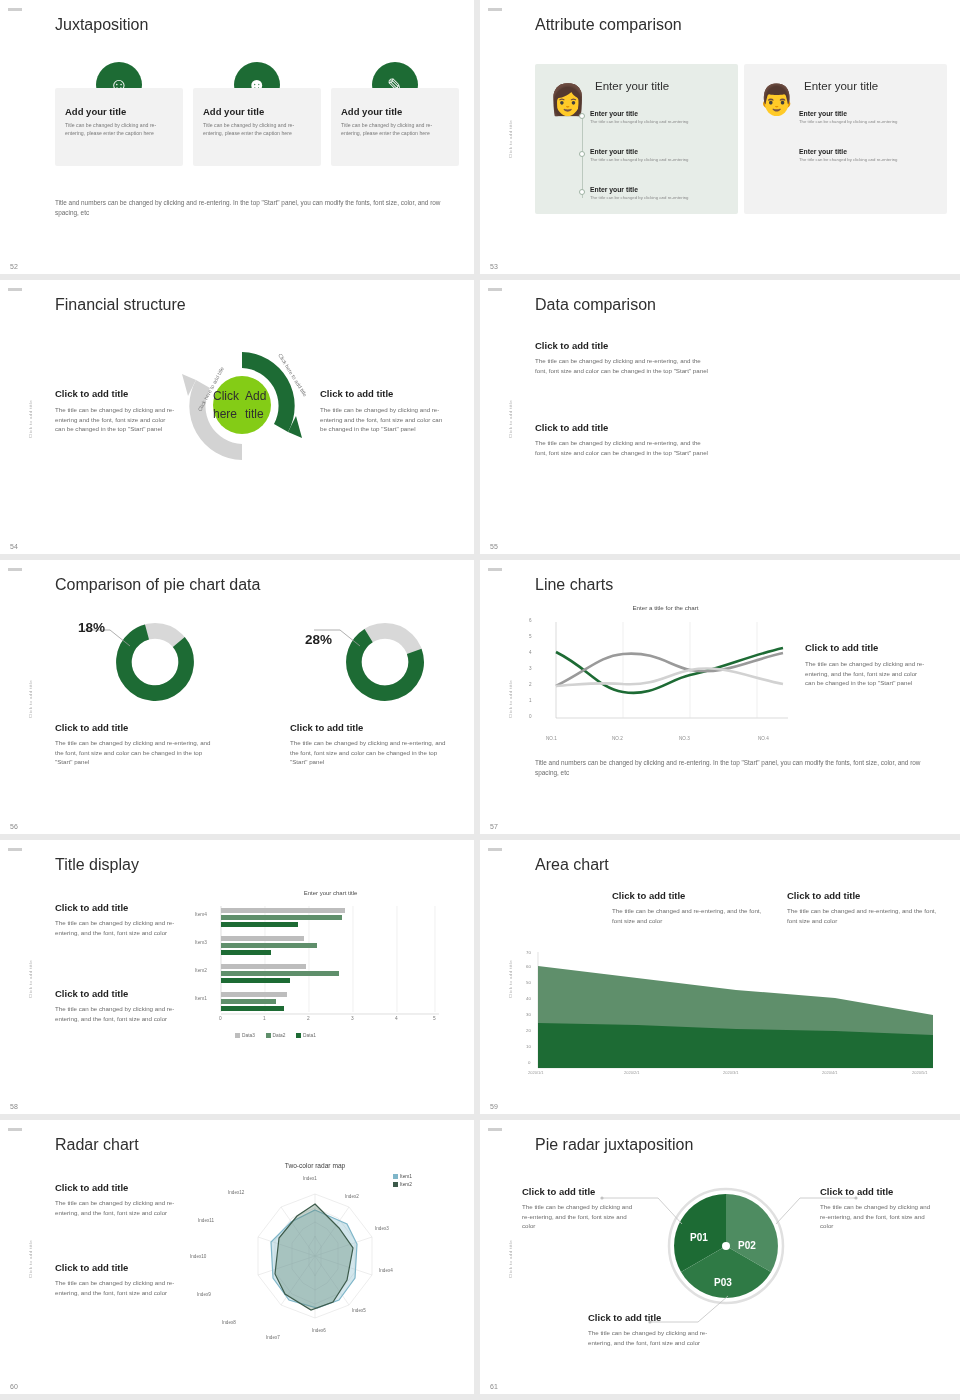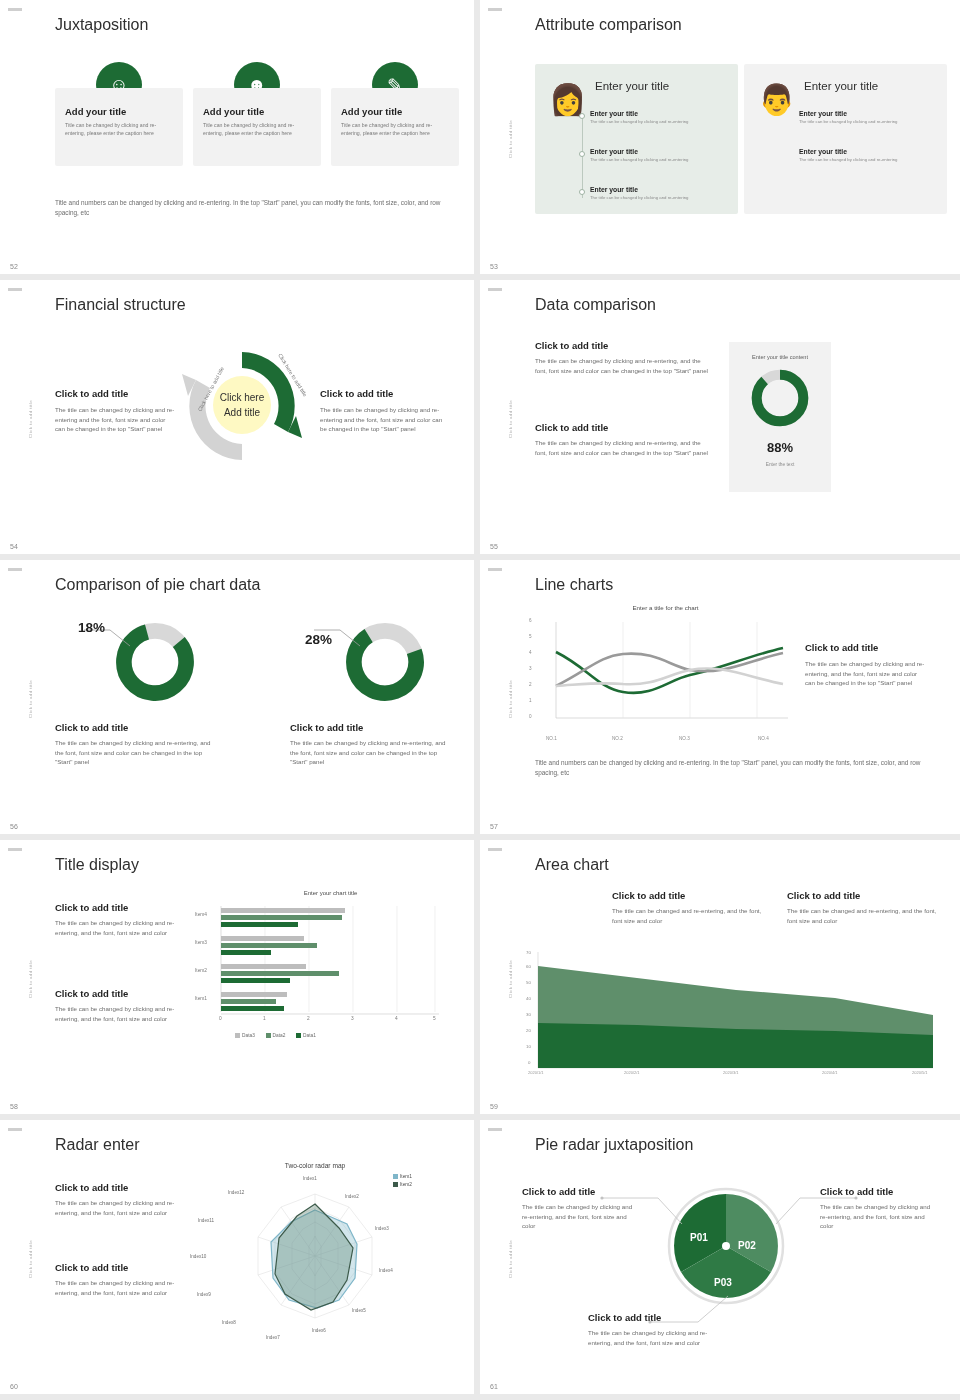--- a/index.html
+++ b/index.html
@@ -76,22 +76,22 @@
   .ac-item .txt { font-size:4.3px; color:#8b8b8b; line-height:1.5; margin-top:2px; }
   .ac-dot {
     position:absolute; left:44px; width:6px; height:6px;
     border-radius:50%; border:1px solid #9fb3a4; background:#fff;
   }
   .ac-line { position:absolute; left:46.5px; width:1px; background:#bcc9bf; }
 
   
   .fs-ring { position:absolute; left:178px; top:62px; width:128px; height:128px; }
   .fs-center { position:absolute; left:213px; top:96px; width:58px; height:58px;
-    border-radius:50%; background:#fef9c3; display:flex; flex-direction:column;
-    align-items:center; justify-content:center; font-size:10px; color:#2f2f2f; line-height:1.5; }
+    border-radius:50%; background:#84cc16; display:flex; 
+    align-items:center; justify-content:center; font-size:12px; color:#2f2f2f; line-height:1.5; }
   .fs-lbl { position:absolute; font-size:5.3px; color:#7d7d7d; }
 
   
   .dc-card { position:absolute; top:62px; width:102px; height:150px; background:#f2f2f2; }
   .dc-card .hd { position:absolute; top:12px; width:100%; text-align:center; font-size:5.6px; color:#5d5d5d; }
   .dc-pct { position:absolute; top:98px; width:100%; text-align:center; font-size:13px; font-weight:bold; color:#1f1f1f; }
   .dc-sub { position:absolute; top:120px; width:100%; text-align:center; font-size:4.8px; color:#8b8b8b; }
 
   
   .pc-pct { position:absolute; font-size:13.5px; font-weight:bold; color:#1f1f1f; }
@@ -227,29 +227,20 @@
 
     <div style="position:absolute;left:55px;top:60px;width:175px;">
       <div class="h3">Click to add title</div>
       <div class="body-txt" style="margin-top:5px;">The title can be changed by clicking and re-entering, and the font, font size and color can be changed in the top "Start" panel</div>
     </div>
     <div style="position:absolute;left:55px;top:142px;width:175px;">
       <div class="h3">Click to add title</div>
       <div class="body-txt" style="margin-top:5px;">The title can be changed by clicking and re-entering, and the font, font size and color can be changed in the top "Start" panel</div>
     </div>
 
-    <div class="dc-card" style="left:249px;">
-      <div class="hd">Enter your title content</div>
-      <svg style="position:absolute;left:21px;top:26px;" width="60" height="60" viewBox="0 0 36 36">
-        <circle cx="18" cy="18" r="14" fill="none" stroke="#d8d8d8" stroke-width="6"></circle>
-        <circle cx="18" cy="18" r="14" fill="none" stroke="#1d6b34" stroke-width="6" stroke-dasharray="77.4 88" transform="rotate(-90 18 18)"></circle>
-      </svg>
-      <div class="dc-pct">88%</div>
-      <div class="dc-sub">Enter the text</div>
-    </div>
 
 
     <div class="pagenum">55</div>
   </div>
 
   <div class="slide left">
     <div class="sidebar-tab"></div>
     <div class="sidebar-vert">Click to add title</div>
     <div class="title">Comparison of pie chart data</div>
 
@@ -421,21 +412,21 @@
       <div style="position:absolute;top:120px;left:312px;font-size:4px;color:#9a9a9a;">2020/4/1</div>
       <div style="position:absolute;top:120px;left:402px;font-size:4px;color:#9a9a9a;">2020/5/1</div>
     </div>
 
     <div class="pagenum">59</div>
   </div>
 
   <div class="slide left">
     <div class="sidebar-tab"></div>
     <div class="sidebar-vert">Click to add title</div>
-    <div class="title">Radar enter</div>
+    <div class="title">Radar chart</div>
 
     <div style="position:absolute;left:55px;top:62px;width:125px;">
       <div class="h3">Click to add title</div>
       <div class="body-txt" style="margin-top:5px;">The title can be changed by clicking and re-entering, and the font, font size and color</div>
     </div>
     <div style="position:absolute;left:55px;top:142px;width:125px;">
       <div class="h3">Click to add title</div>
       <div class="body-txt" style="margin-top:5px;">The title can be changed by clicking and re-entering, and the font, font size and color</div>
     </div>
 

